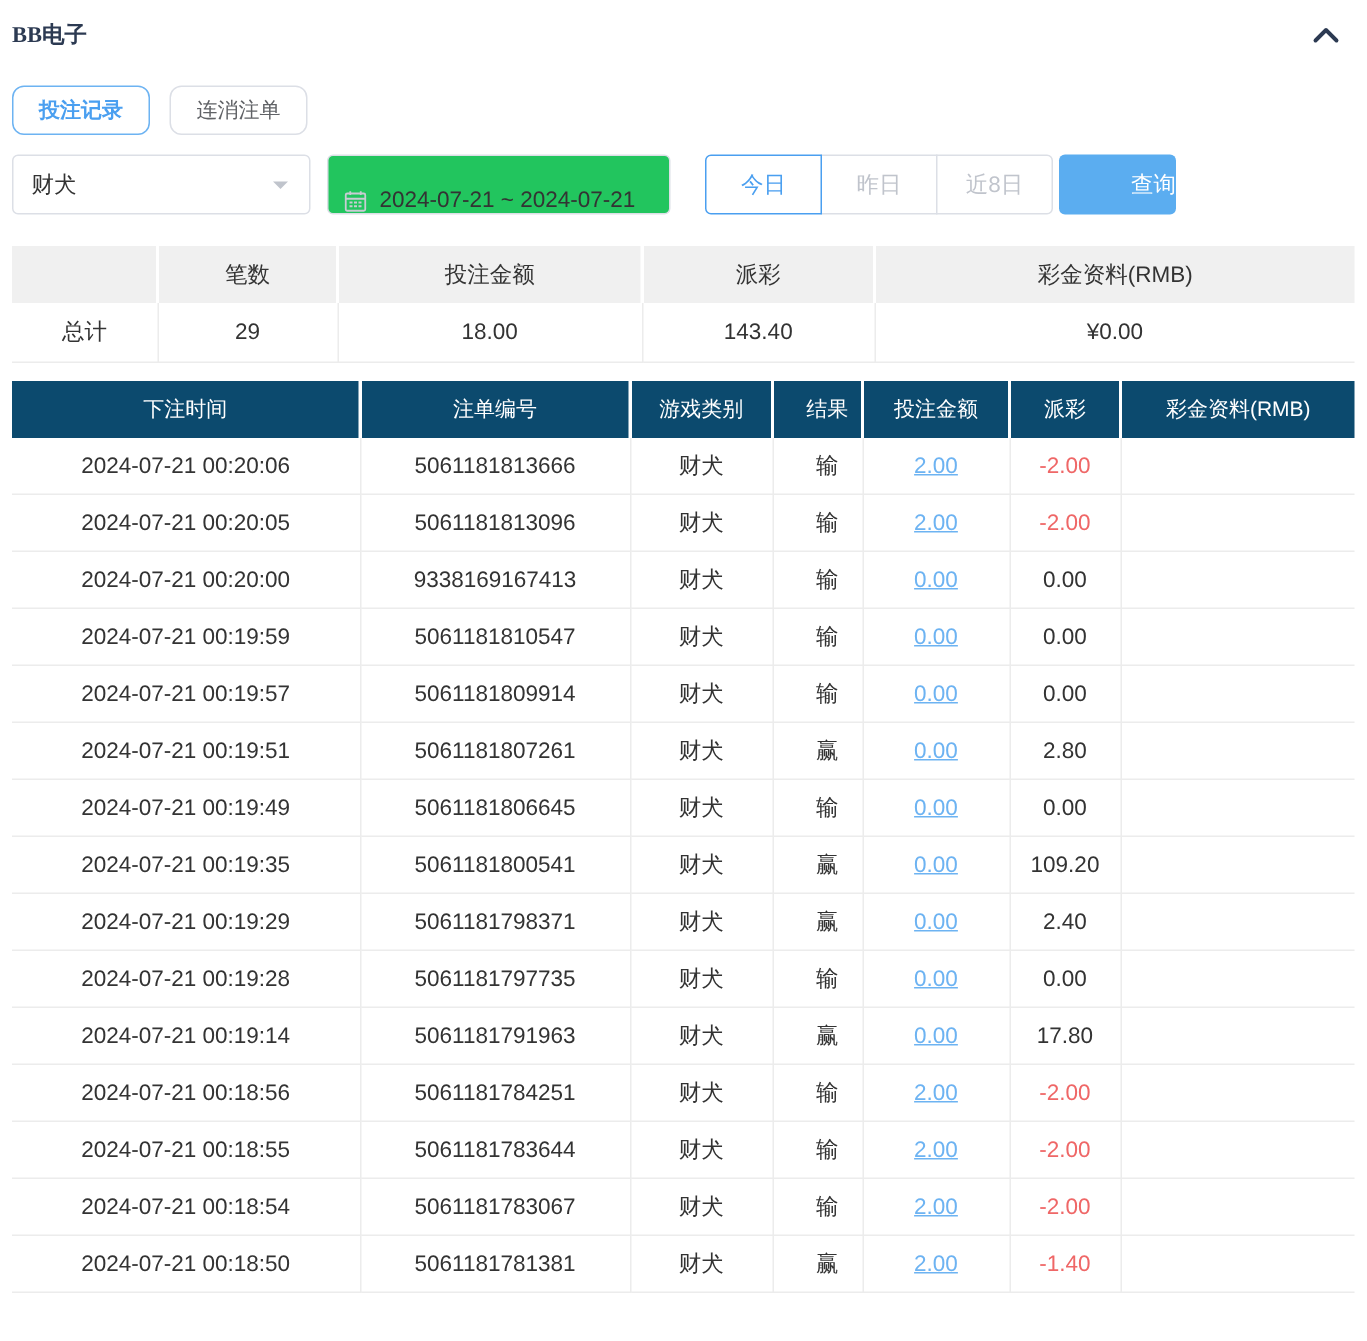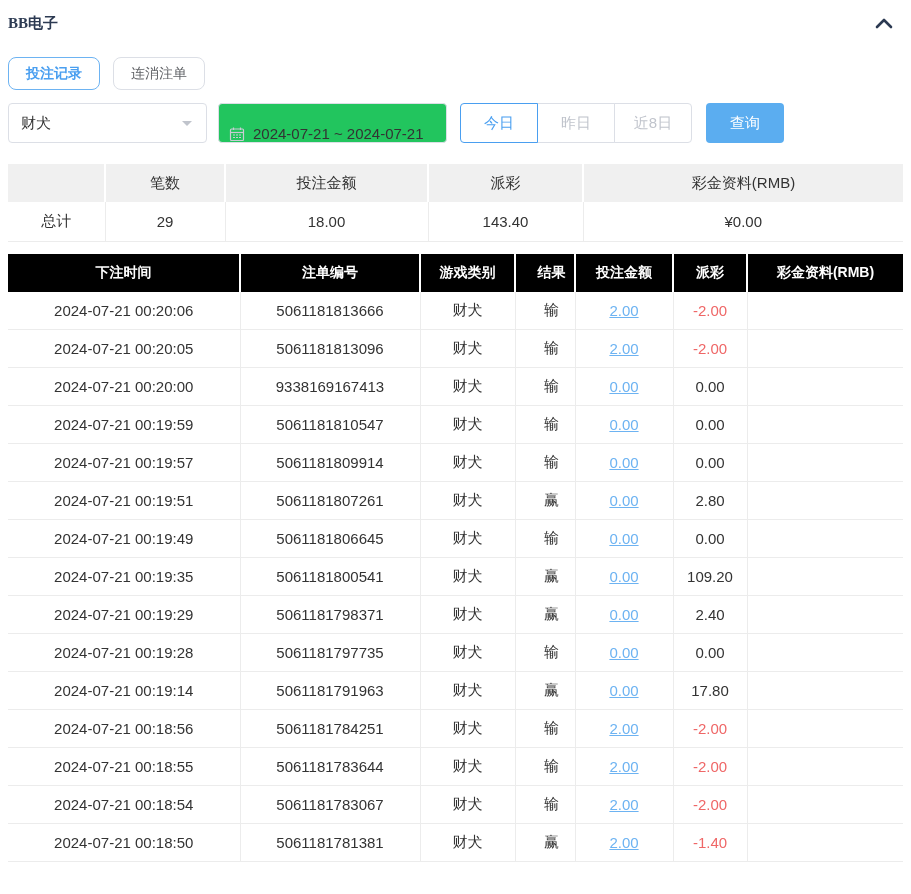--- a/index.html
+++ b/index.html
@@ -41,26 +41,26 @@
     display: flex; align-items: flex-end; padding: 0 10px; background: #22c55e; cursor: pointer;
   }
   .date-input .cal { margin-right: 8px; flex: none; display: flex; }
   .date-input .val { font-size: 15px; color: #333; white-space: nowrap; }
   .btn-group { margin-left: 11px; display: flex; }
   .qbtn {
     width: 78px; height: 40px; background: #fff; border: 1px solid #dcdfe6;
     font-size: 15px; color: #c0c4cc; cursor: pointer; margin-left: -1px;
     font-family: inherit;
   }
-  .qbtn:first-child { border-radius: 4px 0 0 4px; margin-left: 2px; }
+  .qbtn:first-child { border-radius: 4px 0 0 4px; margin-left: 12px; }
   .qbtn:last-child { border-radius: 0 4px 4px 0; }
   .qbtn.active { border-color: #4a9ff0; color: #4a9ff0; position: relative; z-index: 2; }
   .query-btn {
-    margin-left: 14px; width: 78px; height: 40px; background: #5badf0; color: #fff;
-    border: none; border-radius: 4px; font-size: 15px; cursor: pointer; font-family: inherit;
+    margin-left: 4px; width: 78px; height: 40px; background: #5badf0; color: #fff;
+    border: none; border-radius: 4px; font-size: 15px; cursor: pointer; font-family: inherit; text-align: right;
   }
 
   
   table { border-collapse: collapse; width: 895px; table-layout: fixed; }
   th, td { text-align: center; vertical-align: middle; overflow: hidden; }
 
   
   .summary { margin-top: 21px; }
   .summary th {
     height: 38px; background: #f0f0f0; font-weight: normal; font-size: 15px; color: #333;
@@ -71,21 +71,21 @@
     height: 39px; font-size: 15px; color: #333; background: #fff;
     border-bottom: 1px solid #ececec; border-right: 1px solid #ececec;
   }
   .summary td:last-child { border-right: none; }
   .summary .c0 { width: 97px; } .summary .c1 { width: 120px; }
   .summary .c2 { width: 203px; } .summary .c3 { width: 155px; }
 
   
   .records { margin-top: 12px; }
   .records th {
-    height: 38px; background: #000000; color: #fff; font-size: 14px; font-weight: bold;
+    height: 38px; background: #0c4a6e; color: #fff; font-size: 14px; font-weight: normal;
     border-right: 2px solid #fff;
   }
   .records th:last-child { border-right: none; }
   .records td {
     height: 38px; font-size: 15px; color: #333; background: #fff;
     border-bottom: 1px solid #ececec; border-right: 1px solid #ececec;
   }
   .records td:last-child { border-right: none; }
   .records .c0 { width: 232px; } .records .c1 { width: 180px; }
   .records .c2 { width: 95px; }  .records .c3 { width: 60px; padding-left: 13px; }

